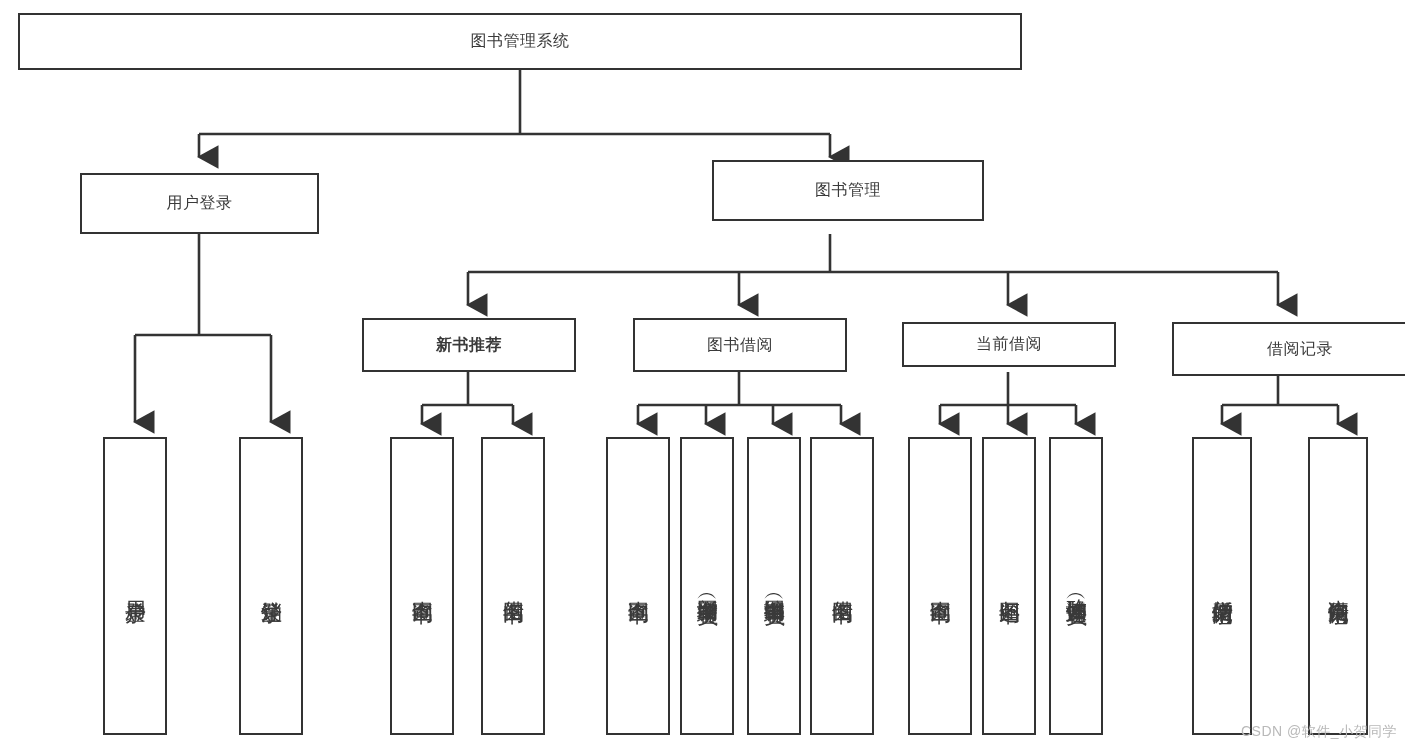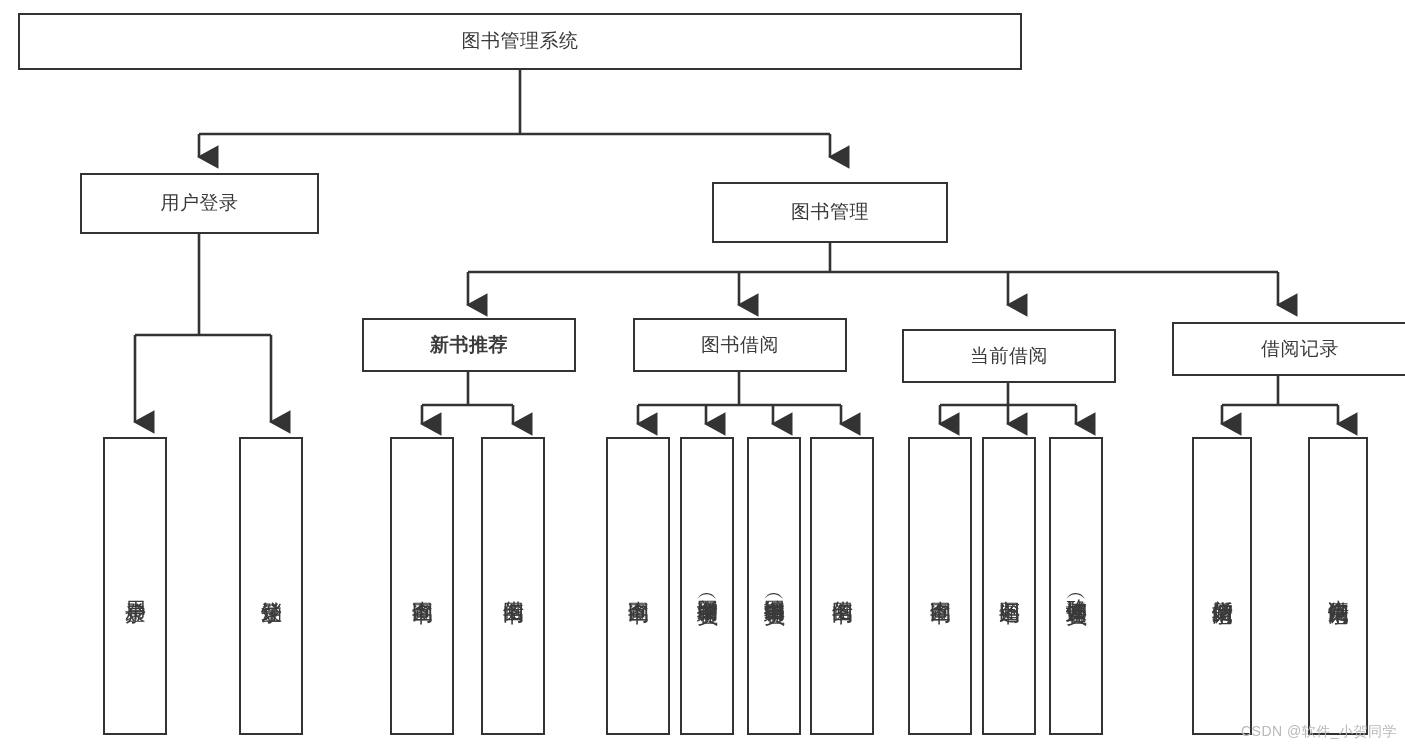--- a/index.html
+++ b/index.html
@@ -37,21 +37,21 @@
     color: #3a3a3a;
   }
   .node .label {
     display: block;
     text-align: center;
     line-height: 1.18;
     color: #3a3a3a;
     letter-spacing: 0.5px;
   }
   .node.horizontal .label {
-    font-size: 19px;
+    font-size: 16px;
     white-space: nowrap;
   }
   .node.vertical {
     align-items: center;
     justify-content: center;
   }
   .node.vertical .label {
     writing-mode: vertical-rl;
     text-orientation: upright;
     font-size: 21px;
@@ -127,33 +127,33 @@
   </svg>
 
   <div class="node horizontal" style="left:18px; top:13px; width:1004px; height:57px;">
     <span class="label">图书管理系统</span>
   </div>
 
   <div class="node horizontal" style="left:80px; top:173px; width:239px; height:61px;">
     <span class="label">用户登录</span>
   </div>
 
-  <div class="node horizontal" style="left:712px; top:182px; width:236px; height:61px;">
+  <div class="node horizontal" style="left:712px; top:160px; width:272px; height:61px;">
     <span class="label">图书管理</span>
   </div>
 
   <div class="node horizontal" style="left:362px; top:318px; width:214px; height:54px;font-weight:bold;">
     <span class="label">新书推荐</span>
   </div>
 
   <div class="node horizontal" style="left:633px; top:318px; width:214px; height:54px;">
     <span class="label">图书借阅</span>
   </div>
 
-  <div class="node horizontal" style="left:902px; top:329px; width:214px; height:54px;">
+  <div class="node horizontal" style="left:902px; top:322px; width:214px; height:45px;">
     <span class="label">当前借阅</span>
   </div>
 
   <div class="node horizontal" style="left:1172px; top:322px; width:256px; height:54px;">
     <span class="label">借阅记录</span>
   </div>
 
   <div class="node vertical" style="left:103px; top:437px; width:64px; height:298px;">
     <span class="label">用户登录</span>
   </div>

